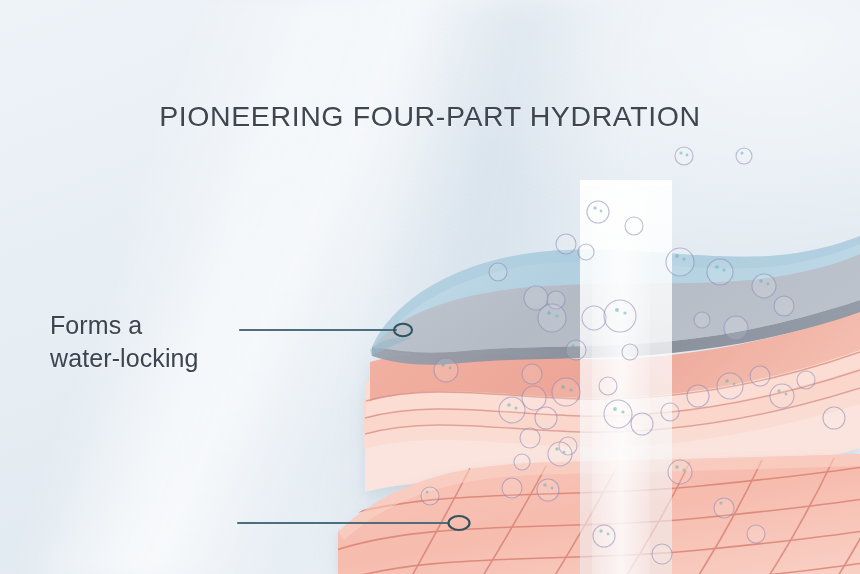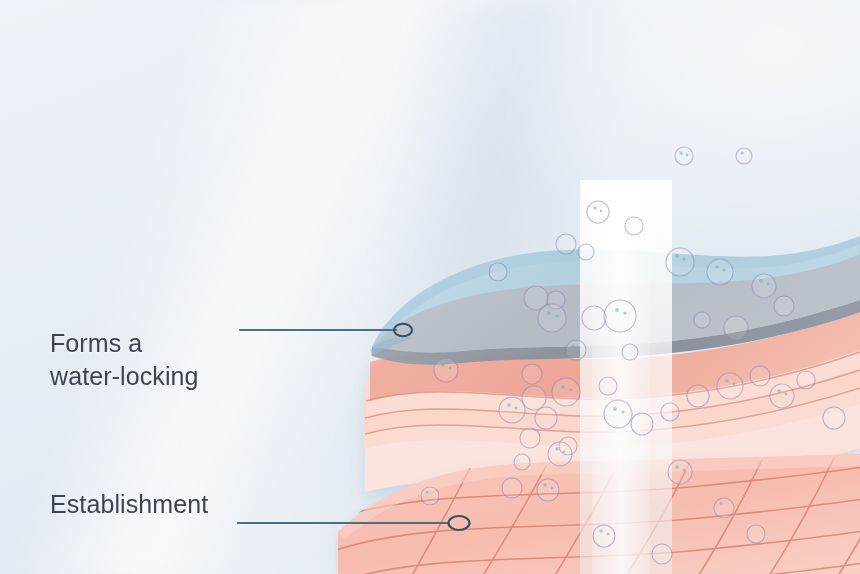--- a/index.html
+++ b/index.html
@@ -46,21 +46,21 @@
     text-shadow:0 1px 1px rgba(255,255,255,.6);
   }
 
   .art{position:absolute;left:0;top:0;width:860px;height:574px;}
 
   .label{
     position:absolute;color:#3d4450;font-weight:400;
     font-size:25px;line-height:1.30;letter-spacing:.1px;
     text-shadow:0 1px 1px rgba(255,255,255,.55);
   }
-  #label1{left:50px;top:327px;width:250px;}
+  #label1{left:50px;top:309px;width:250px;}
   #label2{left:50px;top:484px;width:300px;line-height:1.65;}
 </style>
 </head>
 <body>
 
 <div id="stage">
 
   <div class="sheen a"></div>
   <div class="sheen b"></div>
   <div class="sheen c"></div>
@@ -300,23 +300,23 @@
         <ellipse cx="403" cy="330" rx="9" ry="6.2" fill="none" stroke="#2e5463" stroke-width="2.1"></ellipse>
       </g>
       <g>
         <line x1="238" y1="523" x2="448" y2="523" stroke="#4d6e7d" stroke-width="2.1" stroke-linecap="round"></line>
         <ellipse cx="459" cy="523" rx="10.5" ry="7" fill="none" stroke="#33525e" stroke-width="2.2"></ellipse>
       </g>
 
     </g>
   </svg>
 
+  <div id="title">PIONEERING FOUR-PART HYDRATION</div>
 
   <div class="label" id="label1">
     <div>Forms a</div>
     <div>water-locking</div>
   </div>
 
   <div class="label" id="label2">
-    <div>Establishment</div>
   </div>
 
 </div>
 
 </body></html>

